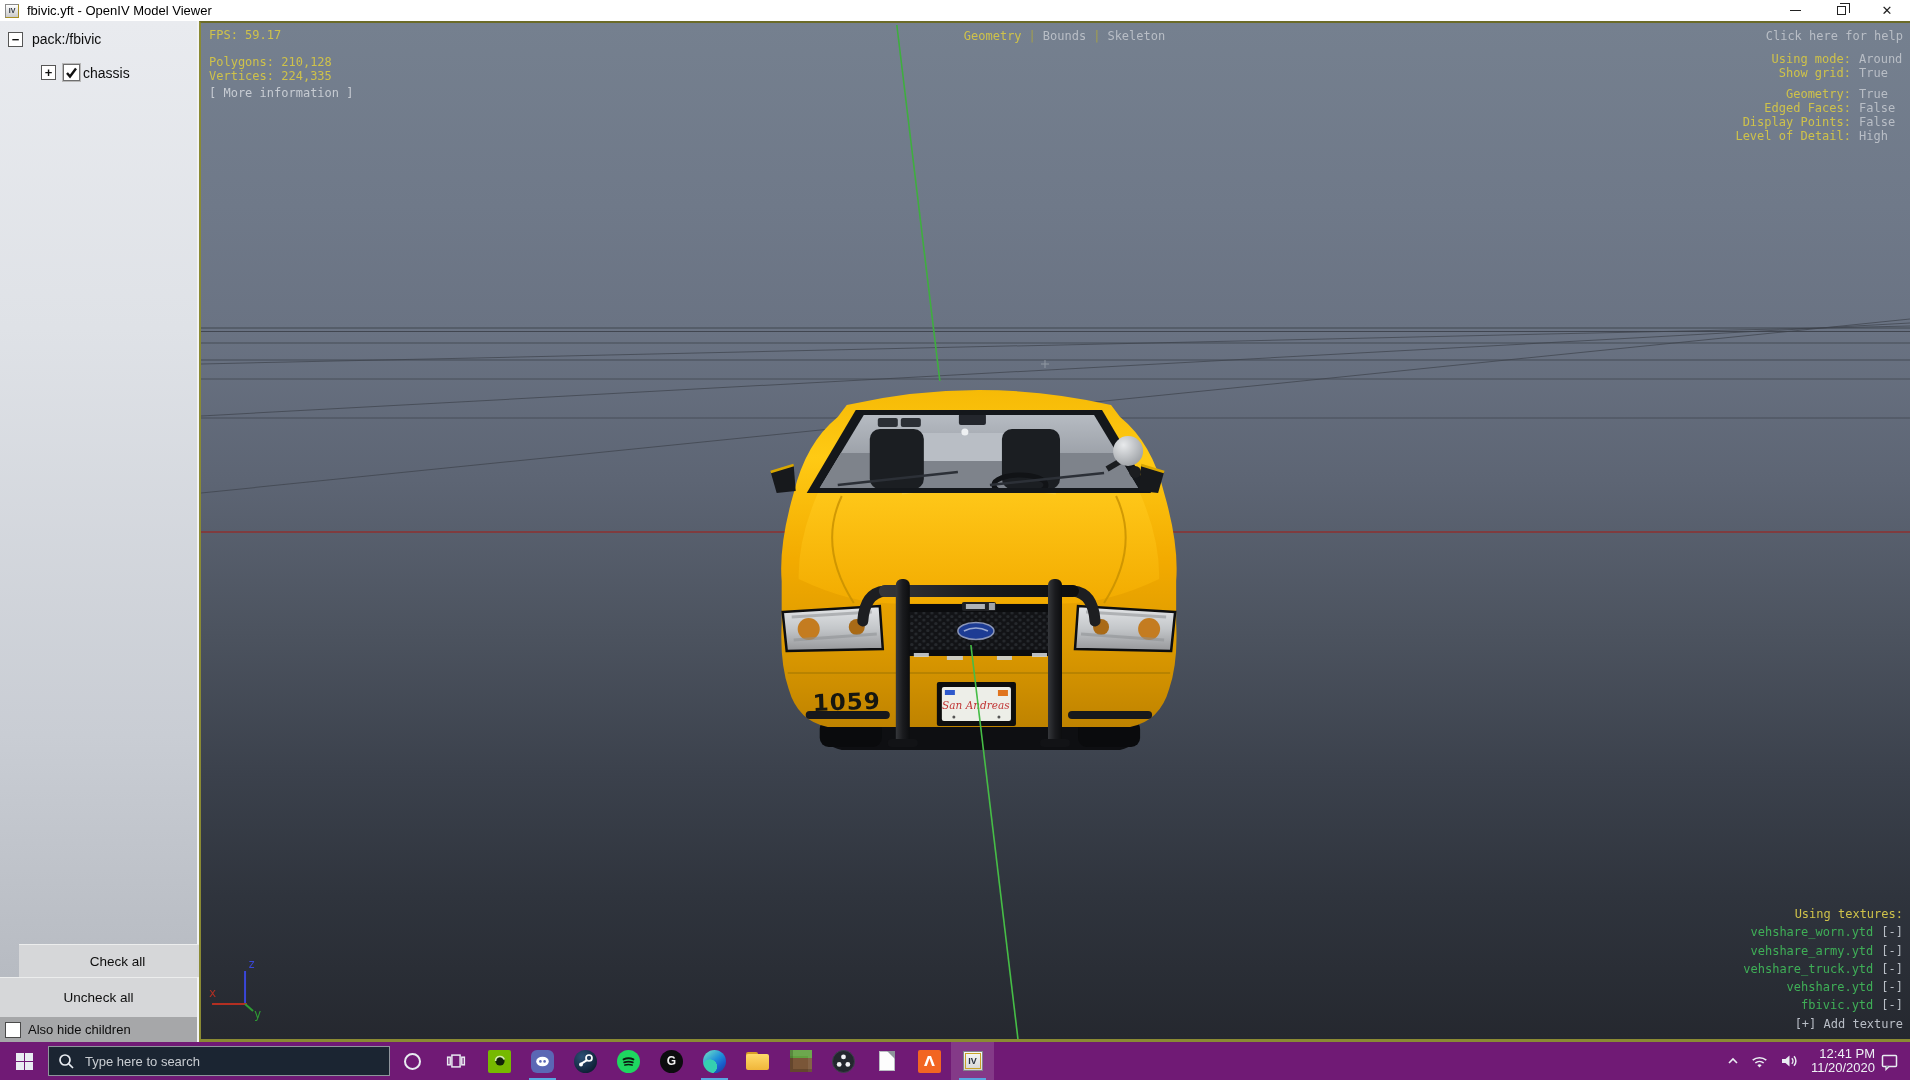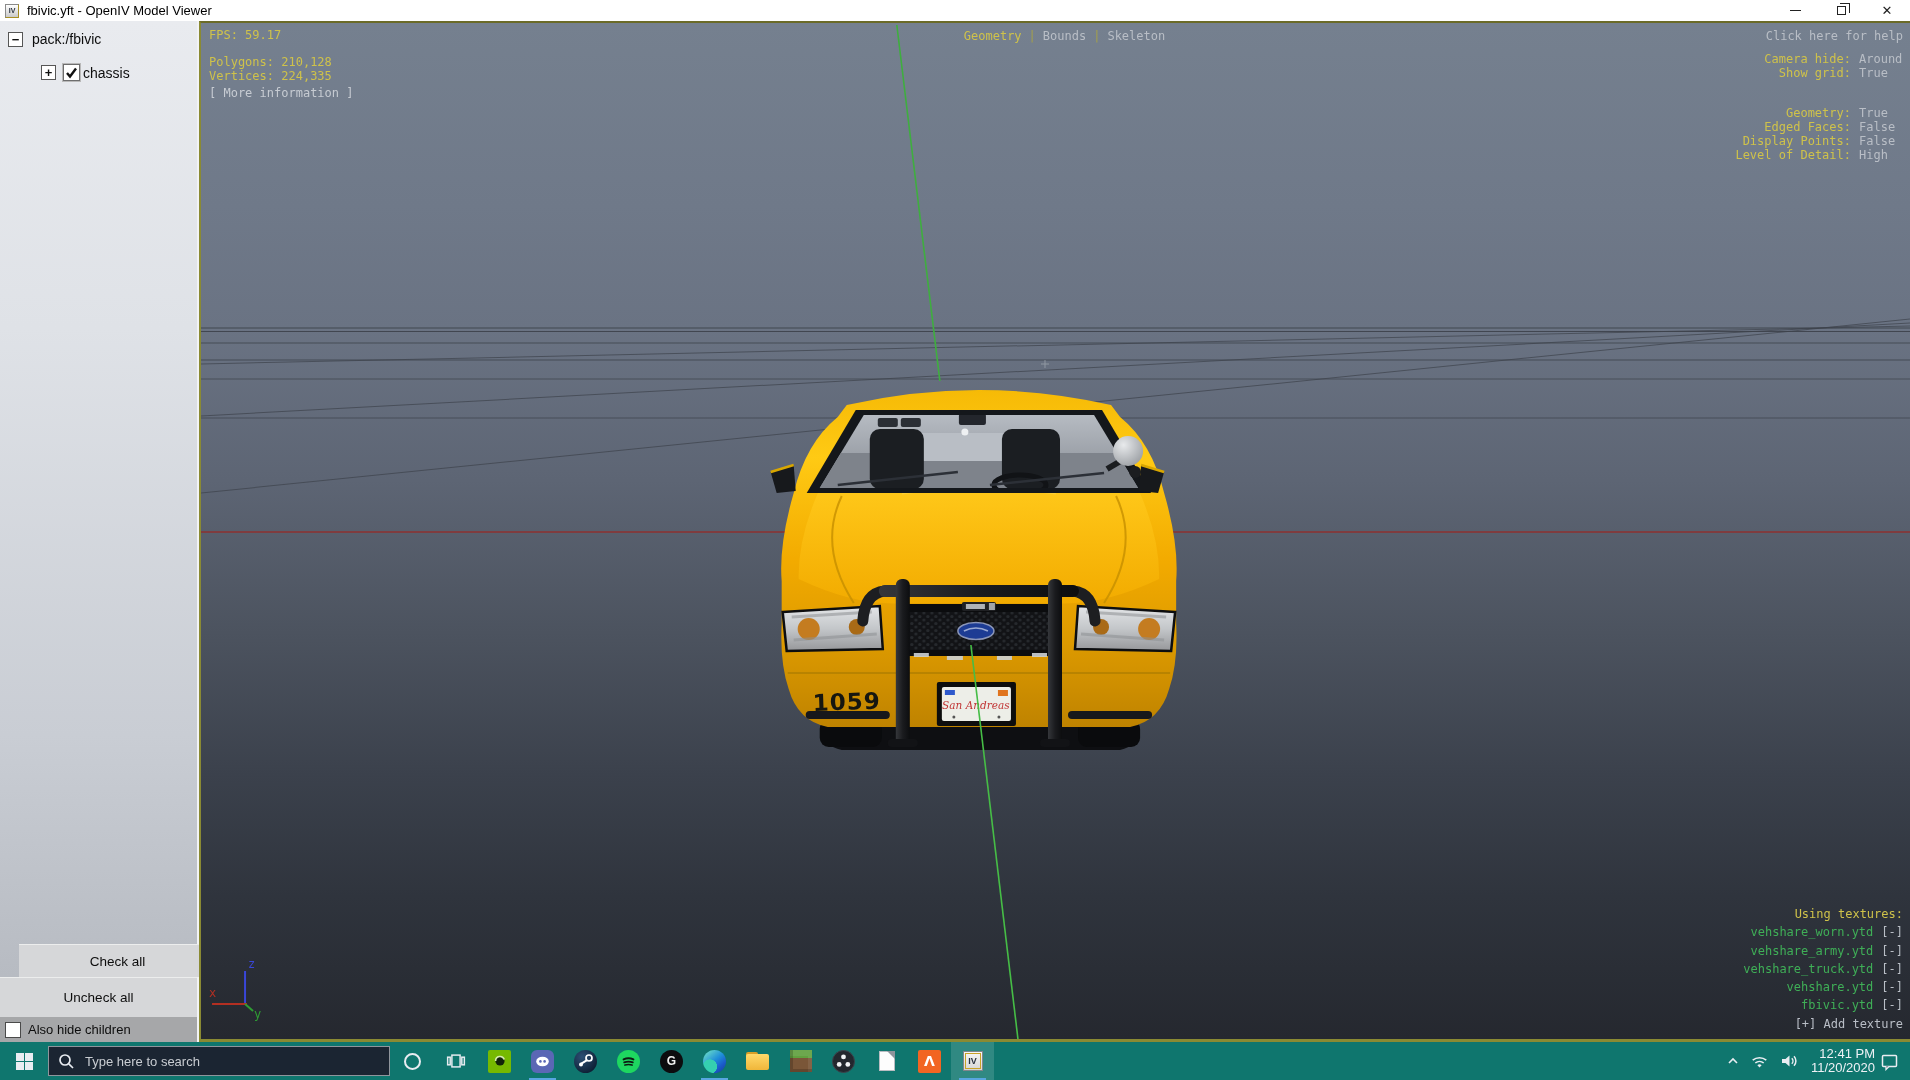--- a/index.html
+++ b/index.html
@@ -66,29 +66,29 @@
 
   .ov-tabs { top:6px; left:50%; transform:translateX(-50%); margin-left:9px; white-space:nowrap; line-height:14px; }
   .tab { color:#b9bec6; }
   .tab.active { color:#cfc24a; }
   .tabsep { color:#a39f4b; padding:0 7px; }
 
   .ov-right { top:6px; right:7px; text-align:right; line-height:14px; }
   .srow { display:flex; justify-content:flex-end; }
   .sl { color:#cfc24a; }
   .sv { color:#b9bec6; width:44px; text-align:left; margin-left:8px; flex:none; }
-  .sgroup { margin-top:26px; }
+  .sgroup { margin-top:7px; }
   .help { color:#b9bec6; margin-bottom:9px; }
 
   .ov-textures { right:7px; bottom:6px; text-align:right; line-height:18.3px; }
   .tname { color:#3faf57; }
   .tact { color:#b9bec6; margin-left:8px; }
 
   
-  .taskbar { height:38px; flex:none; background:#0f766e; display:flex; align-items:center; color:#e9edf2; }
+  .taskbar { height:38px; flex:none; background:#701a75; display:flex; align-items:center; color:#e9edf2; }
   .tb-start { width:48px; height:100%; display:flex; align-items:center; justify-content:center; }
   .winlogo { width:17px; height:17px; display:grid; grid-template-columns:8px 8px; grid-template-rows:8px 8px; gap:1px; }
   .winlogo i { background:#e9edf2; }
   .tb-search { width:342px; height:30px; background:#1b2532; border:1px solid #8f959c;
                display:flex; align-items:center; }
   .tb-search svg { margin-left:8px; flex:none; }
   .tb-search span { margin-left:10px; font-size:13px; color:#c9cdd2; }
   .tb-btn { width:44px; height:100%; display:flex; align-items:center; justify-content:center; position:relative; }
   .tb-app { width:43px; }
   .tb-app.active-app { background:rgba(255,255,255,0.14); }
@@ -358,21 +358,21 @@
         <div class="lightgray">[ More information ]</div>
       </div>
 
       <div class="ovl ov-tabs">
         <span class="tab active">Geometry</span><span class="tabsep">|</span><span class="tab">Bounds</span><span class="tabsep">|</span><span class="tab">Skeleton</span>
       </div>
 
       <div class="ovl ov-right">
         <div class="help">Click here for help</div>
         <div class="srow">
-          <span class="sl">Camera hide:</span>
+          <span class="sl">Using mode:</span>
           <span class="sv">Around</span>
         </div>
         <div class="srow">
           <span class="sl">Show grid:</span>
           <span class="sv">True</span>
         </div>
         <div class="sgroup">
           <div class="srow">
             <span class="sl">Geometry:</span>
             <span class="sv">True</span>

